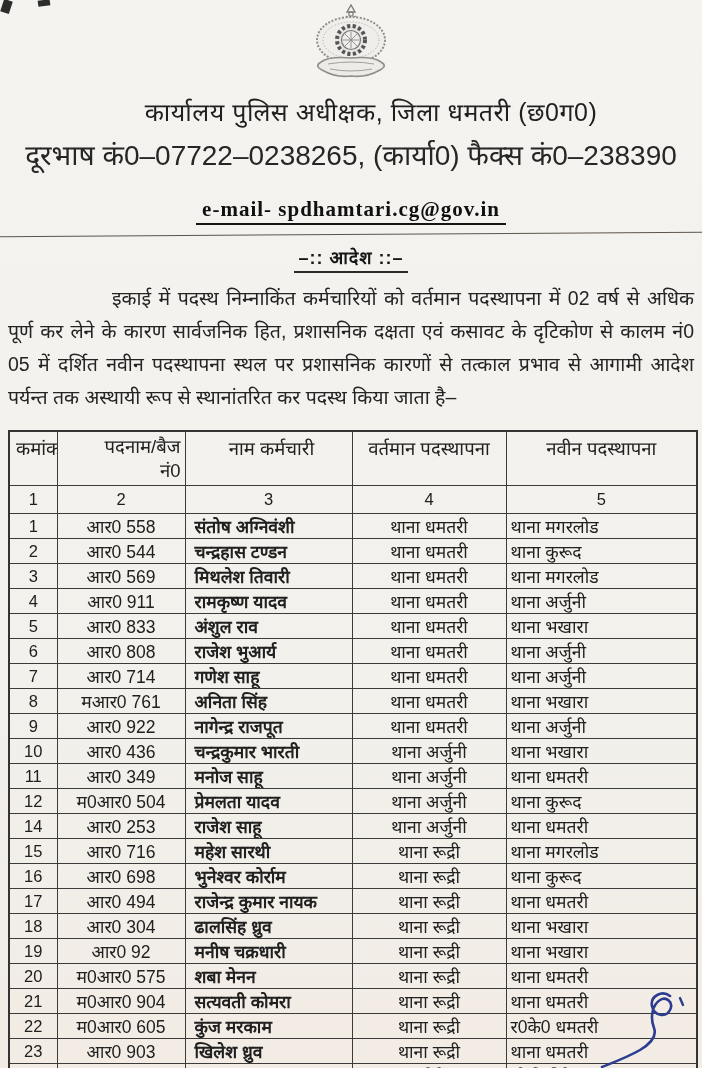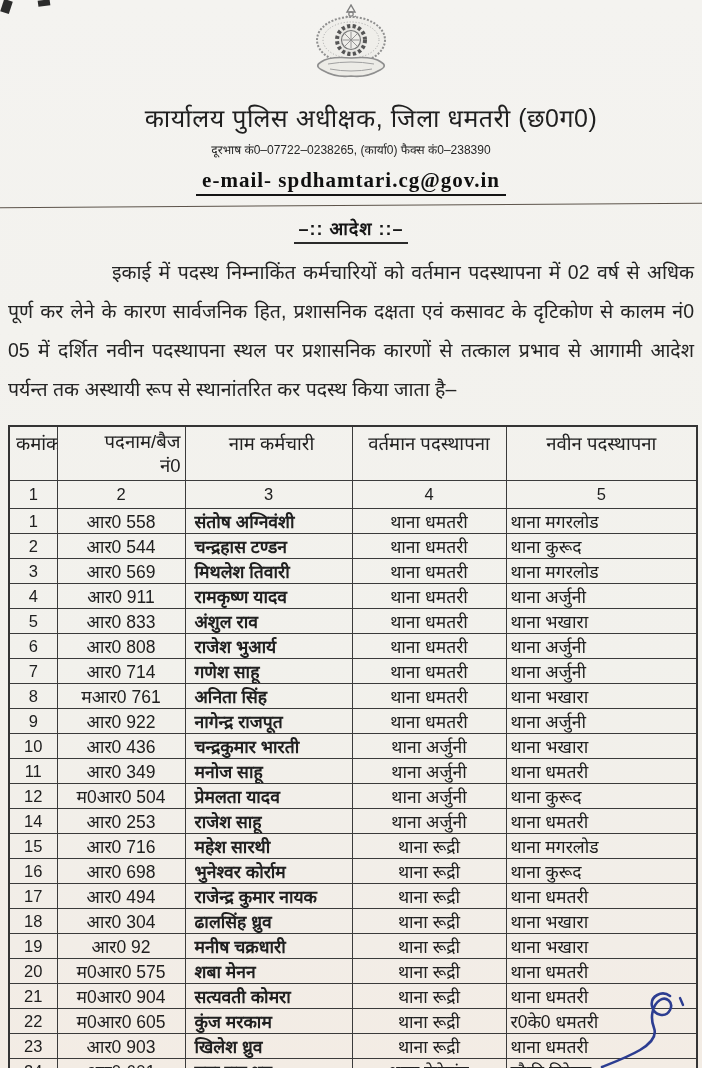--- a/index.html
+++ b/index.html
@@ -13,42 +13,42 @@
     overflow:hidden;
   }
   
   .artifact{position:absolute;background:#2c2c2c;}
   .artifact.a1{left:2px;top:0;width:9px;height:13px;transform:rotate(18deg);}
   .artifact.a2{left:38px;top:0;width:12px;height:6px;transform:rotate(-8deg);}
 
   .header{padding-top:4px;text-align:center;}
   .emblem{display:block;margin:0 auto;}
   .office-line{
-    margin-top:20px;font-size:25px;letter-spacing:0.5px;color:#1f1f1f;padding-left:40px;
-  }
-  .phone-line{margin-top:7px;font-size:12px;color:#262626;}
-  .email-wrap{margin-top:10px;}
+    margin-top:14px;font-size:25px;letter-spacing:0.5px;color:#1f1f1f;padding-left:40px;
+  }
+  .phone-line{margin-top:7px;font-size:28px;color:#262626;}
+  .email-wrap{margin-top:24px;}
   .email-line{
     display:inline-block;
     font-family:"Liberation Serif",serif;font-weight:bold;font-size:21px;
     letter-spacing:1px;color:#101010;
     border-bottom:2.5px solid #141414;padding:0 6px 1px 6px;
   }
   .rule{
     margin-top:9px;border:none;border-top:1.6px solid #5d544b;
     transform:rotate(-0.35deg);width:100%;
   }
   .order-title{margin-top:10px;text-align:center;}
   .order-title span{
     display:inline-block;font-size:18px;font-weight:bold;color:#161616;
     border-bottom:2px solid #2a2a2a;padding:0 4px 2px 4px;letter-spacing:1px;
   }
   .body-par{
     margin:9px 8px 16px 8px;
-    font-size:19.5px;line-height:39px;color:#242424;
+    font-size:19.5px;line-height:33px;color:#242424;
     text-align:justify;text-indent:104px;
   }
   table.order{
     margin:8px 6px 0 8px;
     border-collapse:collapse;table-layout:fixed;width:688px;
     background:transparent;
   }
   table.order col.w0{width:48px;}
   table.order col.w1{width:128px;}
   table.order col.w2{width:167px;}

